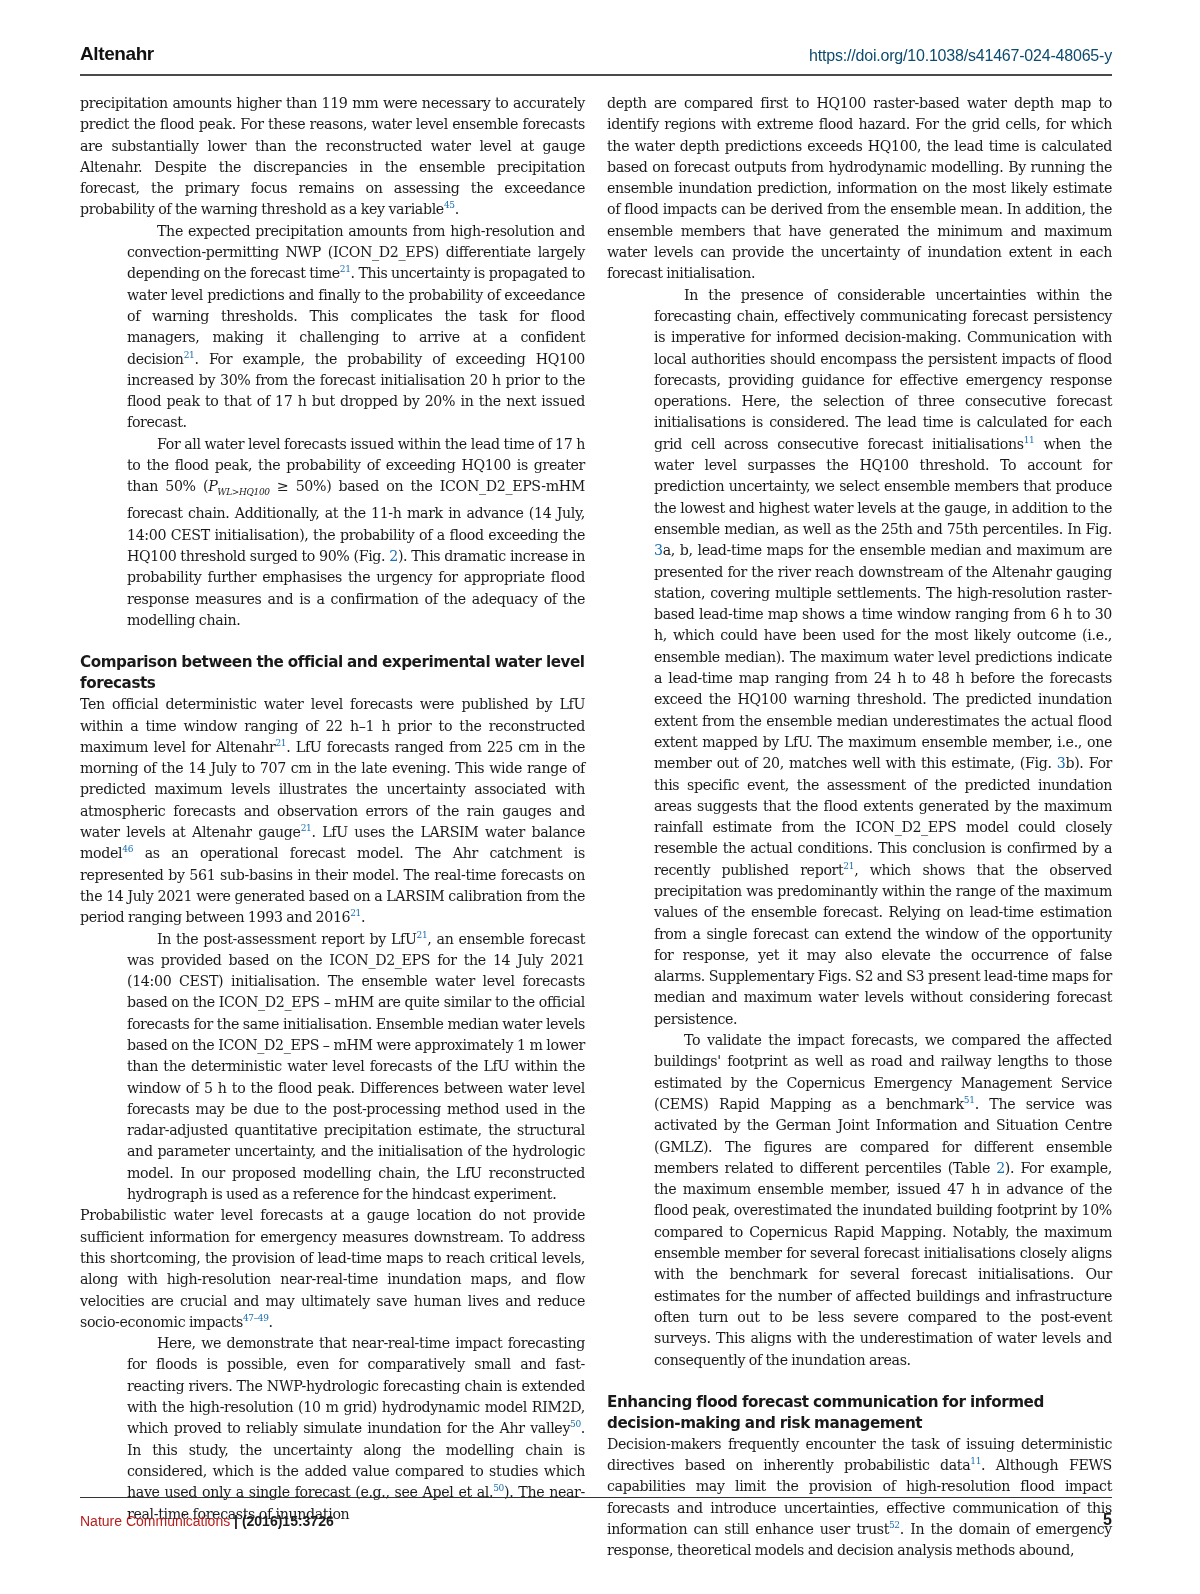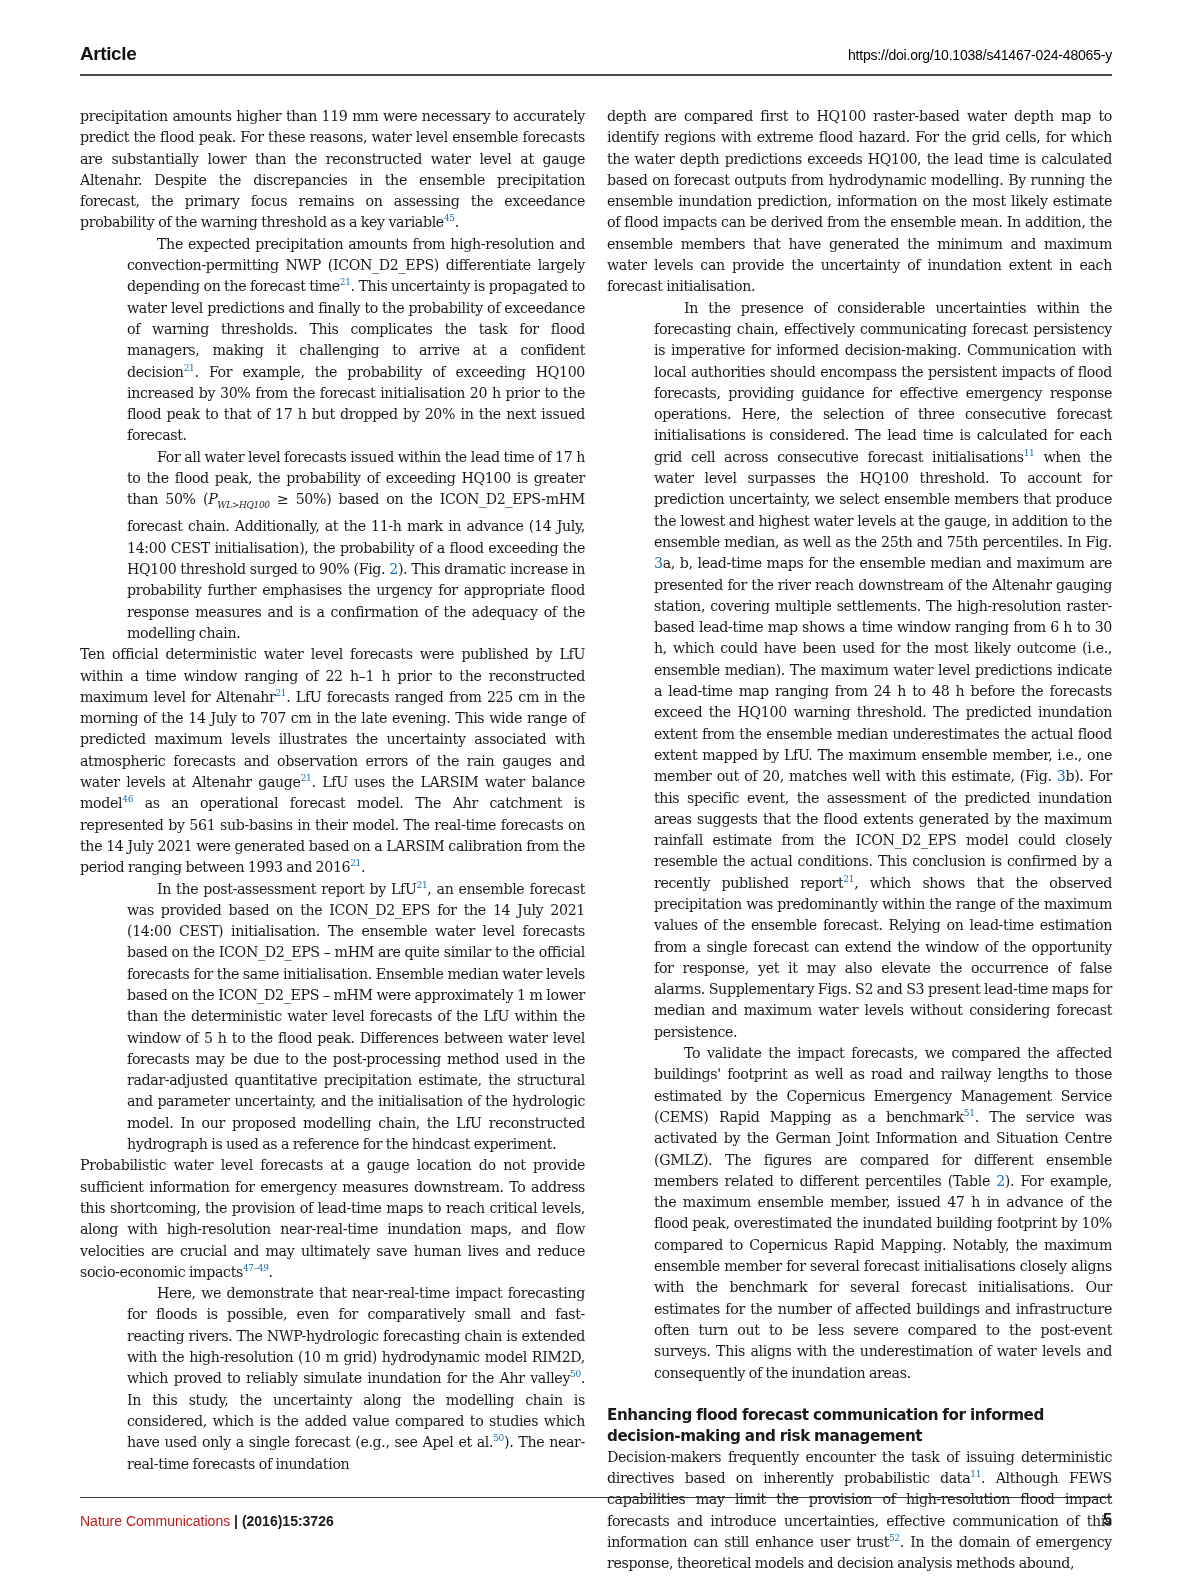--- a/index.html
+++ b/index.html
@@ -1,48 +1,49 @@
 <!DOCTYPE html>
 <html><head>
 <meta charset="utf-8">
 <style>
   html, body { margin: 0; padding: 0; background: #ffffff; }
   body { width: 1200px; height: 1594px; position: relative; overflow: hidden; color: #1a1a1a; }
   .header { position: absolute; left: 80px; top: 40px; width: 1032px; height: 34px; border-bottom: 2px solid #4a4a4a; }
   .header .article { position: absolute; left: 0; top: 3px; font-family: "Liberation Sans", sans-serif; font-weight: bold; font-size: 19px; letter-spacing: -0.4px; color: #111; }
-  .header .doi { position: absolute; right: 0; top: 7px; font-family: "Liberation Sans", sans-serif; font-size: 14px; color: #000000; letter-spacing: -0.2px; }
-  .col { position: absolute; top: 106px; width: 505px; font-family: "DejaVu Serif", serif; font-size: 14.2px; line-height: 21.3px; text-align: justify; hyphens: auto; letter-spacing: -0.35px; word-spacing: -0.5px; }
+  .header .doi { position: absolute; right: 0; top: 7px; font-family: "Liberation Sans", sans-serif; font-size: 16px; color: #0c4a6e; letter-spacing: -0.2px; }
+  .col { position: absolute; top: 93px; width: 505px; font-family: "DejaVu Serif", serif; font-size: 14.2px; line-height: 21.3px; text-align: justify; hyphens: auto; letter-spacing: -0.35px; word-spacing: -0.5px; }
   .col.left { left: 80px; }
   .col.right { left: 607px; }
   .col p { margin: 0; }
   .col p.indent { text-indent: 30px; margin-left: 47px; }
   .col h2 { margin: 21px 0 0 0; font-family: "DejaVu Sans", sans-serif; font-weight: bold; font-size: 15.2px; line-height: 21px; text-align: left; letter-spacing: -0.45px; word-spacing: -0.5px; }
   sup { font-size: 9px; line-height: 0; vertical-align: 6px; color: #1a6fb0; }
   .ref { color: #1a6fb0; }
   .footer { position: absolute; left: 80px; top: 1497px; width: 1032px; border-top: 1.5px solid #333; height: 40px; }
   .footer .journal { position: absolute; left: 0; top: 15px; font-family: "Liberation Sans", sans-serif; font-size: 14px; }
   .footer .journal .jname { color: #b91c1c; }
   .footer .journal .cite { color: #1a1a1a; font-weight: bold; }
   .footer .page { position: absolute; right: 0; top: 13px; font-family: "Liberation Sans", sans-serif; font-weight: bold; font-size: 16px; }
 </style>
 </head>
 <body>
 
 <div class="header">
-  <span class="article">Article</span>
+  <span class="article">Altenahr</span>
   <span class="doi">https://doi.org/10.1038/s41467-024-48065-y</span>
 </div>
 
 <div class="col left">
   <p><span>precipitation amounts higher than 119 mm were necessary to accurately predict the flood peak. For these reasons, water level ensemble forecasts are substantially lower than the reconstructed water level at gauge Altenahr. Despite the discrepancies in the ensemble precipitation forecast, the primary focus remains on assessing the exceedance probability of the warning threshold as a key variable</span><sup>45</sup><span>.</span></p>
 
   <p class="indent"><span>The expected precipitation amounts from high-resolution and convection-permitting NWP (ICON_D2_EPS) differentiate largely depending on the forecast time</span><sup>21</sup><span>. This uncertainty is propagated to water level predictions and finally to the probability of exceedance of warning thresholds. This complicates the task for flood managers, making it challenging to arrive at a confident decision</span><sup>21</sup><span>. For example, the probability of exceeding HQ100 increased by 30% from the forecast initialisation 20 h prior to the flood peak to that of 17 h but dropped by 20% in the next issued forecast.</span></p>
 
   <p class="indent"><span>For all water level forecasts issued within the lead time of 17 h to the flood peak, the probability of exceeding HQ100 is greater than 50% (</span><i>P</i><sub style="font-size:9px;font-style:italic;">WL&gt;HQ100</sub><span> ≥ 50%) based on the ICON_D2_EPS-mHM forecast chain. Additionally, at the 11-h mark in advance (14 July, 14:00 CEST initialisation), the probability of a flood exceeding the HQ100 threshold surged to 90% (Fig. </span><span class="ref">2</span><span>). This dramatic increase in probability further emphasises the urgency for appropriate flood response measures and is a confirmation of the adequacy of the modelling chain.</span></p>
 
+  <h2>Comparison between the official and experimental water level forecasts</h2>
   <p><span>Ten official deterministic water level forecasts were published by LfU within a time window ranging of 22 h–1 h prior to the reconstructed maximum level for Altenahr</span><sup>21</sup><span>. LfU forecasts ranged from 225 cm in the morning of the 14 July to 707 cm in the late evening. This wide range of predicted maximum levels illustrates the uncertainty associated with atmospheric forecasts and observation errors of the rain gauges and water levels at Altenahr gauge</span><sup>21</sup><span>. LfU uses the LARSIM water balance model</span><sup>46</sup><span> as an operational forecast model. The Ahr catchment is represented by 561 sub-basins in their model. The real-time forecasts on the 14 July 2021 were generated based on a LARSIM calibration from the period ranging between 1993 and 2016</span><sup>21</sup><span>.</span></p>
 
   <p class="indent"><span>In the post-assessment report by LfU</span><sup>21</sup><span>, an ensemble forecast was provided based on the ICON_D2_EPS for the 14 July 2021 (14:00 CEST) initialisation. The ensemble water level forecasts based on the ICON_D2_EPS – mHM are quite similar to the official forecasts for the same initialisation. Ensemble median water levels based on the ICON_D2_EPS – mHM were approximately 1 m lower than the deterministic water level forecasts of the LfU within the window of 5 h to the flood peak. Differences between water level forecasts may be due to the post-processing method used in the radar-adjusted quantitative precipitation estimate, the structural and parameter uncertainty, and the initialisation of the hydrologic model. In our proposed modelling chain, the LfU reconstructed hydrograph is used as a reference for the hindcast experiment.</span></p>
 
   <p><span>Probabilistic water level forecasts at a gauge location do not provide sufficient information for emergency measures downstream. To address this shortcoming, the provision of lead-time maps to reach critical levels, along with high-resolution near-real-time inundation maps, and flow velocities are crucial and may ultimately save human lives and reduce socio-economic impacts</span><sup>47–49</sup><span>.</span></p>
 
   <p class="indent"><span>Here, we demonstrate that near-real-time impact forecasting for floods is possible, even for comparatively small and fast-reacting rivers. The NWP-hydrologic forecasting chain is extended with the high-resolution (10 m grid) hydrodynamic model RIM2D, which proved to reliably simulate inundation for the Ahr valley</span><sup>50</sup><span>. In this study, the uncertainty along the modelling chain is considered, which is the added value compared to studies which have used only a single forecast (e.g., see Apel et al.</span><sup>50</sup><span>). The near-real-time forecasts of inundation</span></p>
 </div>
 
 <div class="col right">

